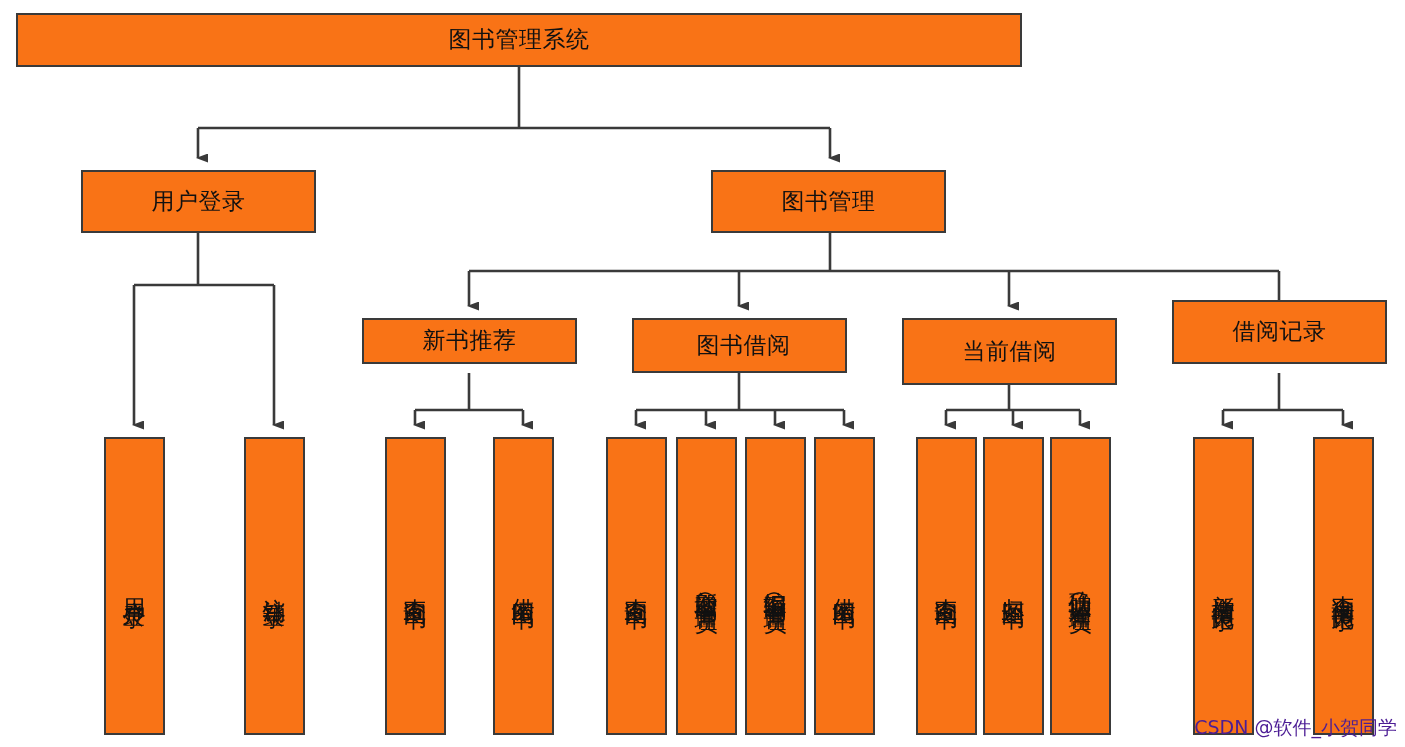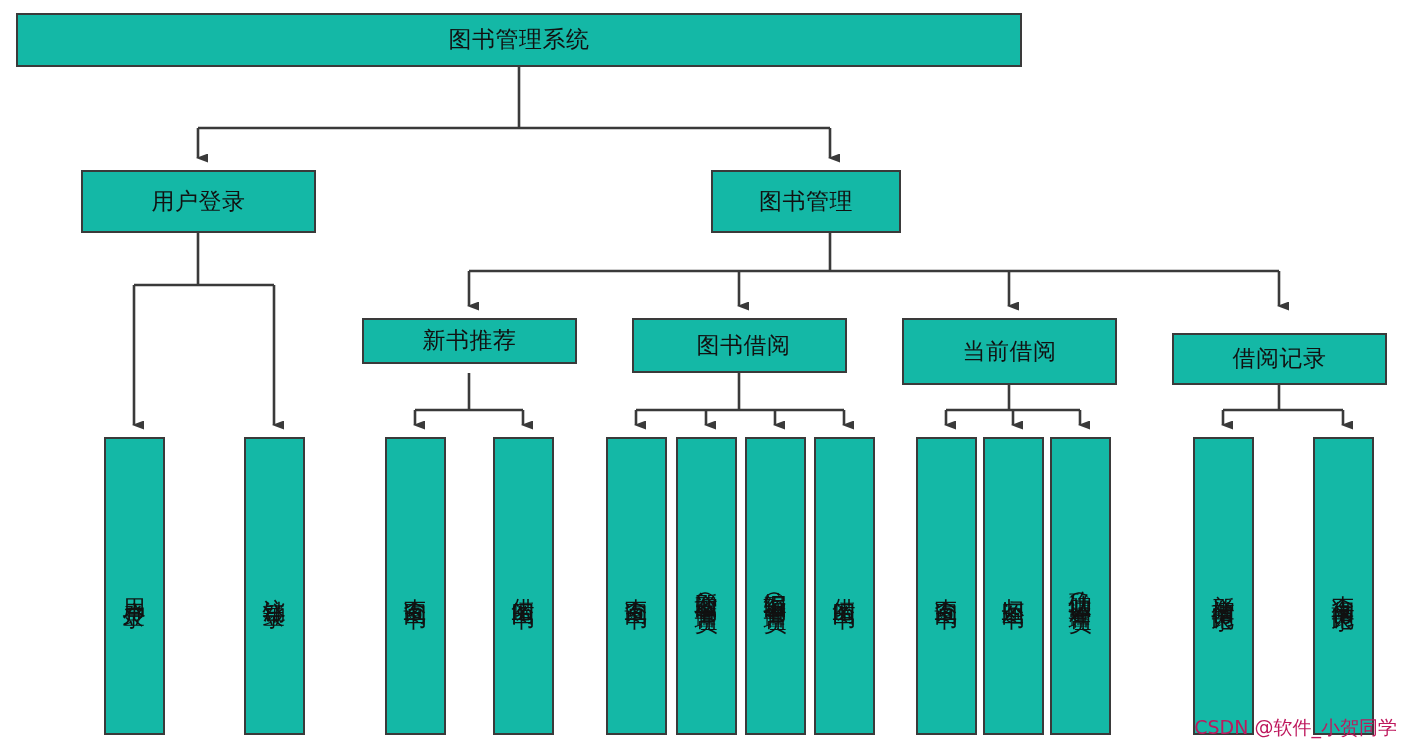--- a/index.html
+++ b/index.html
@@ -22,21 +22,21 @@
     position: absolute;
     left: 0;
     top: 0;
     width: 1405px;
     height: 747px;
     pointer-events: none;
   }
   .node {
     position: absolute;
     box-sizing: border-box;
-    background: #14b8a6;
+    background: #f97316;
     border: 2px solid #3a3a3a;
     display: flex;
     align-items: center;
     justify-content: center;
     color: #111111;
     z-index: 2;
   }
   .node .label {
     display: block;
     text-align: center;
@@ -57,21 +57,21 @@
     font-size: 23px;
     line-height: 1.05;
     letter-spacing: 3px;
     max-height: 100%;
   }
   .watermark {
     position: absolute;
     right: 8px;
     bottom: 6px;
     font-size: 19px;
-    color: #be185d;
+    color: #4c1d95;
     white-space: nowrap;
     z-index: 5;
     font-family: "DejaVu Sans", "Liberation Sans", sans-serif;
   }
 </style>
 </head>
 <body>
 
 <div id="canvas">
 
@@ -125,34 +125,34 @@
     </g>
   </svg>
 
   <div class="node horizontal" style="left:16px; top:13px; width:1006px; height:54px;">
     <span class="label">图书管理系统</span>
   </div>
 
   <div class="node horizontal" style="left:81px; top:170px; width:235px; height:63px;">
     <span class="label">用户登录</span>
   </div>
-  <div class="node horizontal" style="left:711px; top:170px; width:190px; height:63px;">
+  <div class="node horizontal" style="left:711px; top:170px; width:235px; height:63px;">
     <span class="label">图书管理</span>
   </div>
 
   <div class="node horizontal" style="left:362px; top:318px; width:215px; height:46px;">
     <span class="label">新书推荐</span>
   </div>
   <div class="node horizontal" style="left:632px; top:318px; width:215px; height:55px;padding-left:8px;">
     <span class="label">图书借阅</span>
   </div>
   <div class="node horizontal" style="left:902px; top:318px; width:215px; height:67px;">
     <span class="label">当前借阅</span>
   </div>
-  <div class="node horizontal" style="left:1172px; top:333px; width:215px; height:52px;">
+  <div class="node horizontal" style="left:1172px; top:300px; width:215px; height:64px;">
     <span class="label">借阅记录</span>
   </div>
 
   <div class="node vertical" style="left:104px; top:437px; width:61px; height:298px;">
     <span class="label">用户登录</span>
   </div>
   <div class="node vertical" style="left:244px; top:437px; width:61px; height:298px;">
     <span class="label">注销登录</span>
   </div>
 

